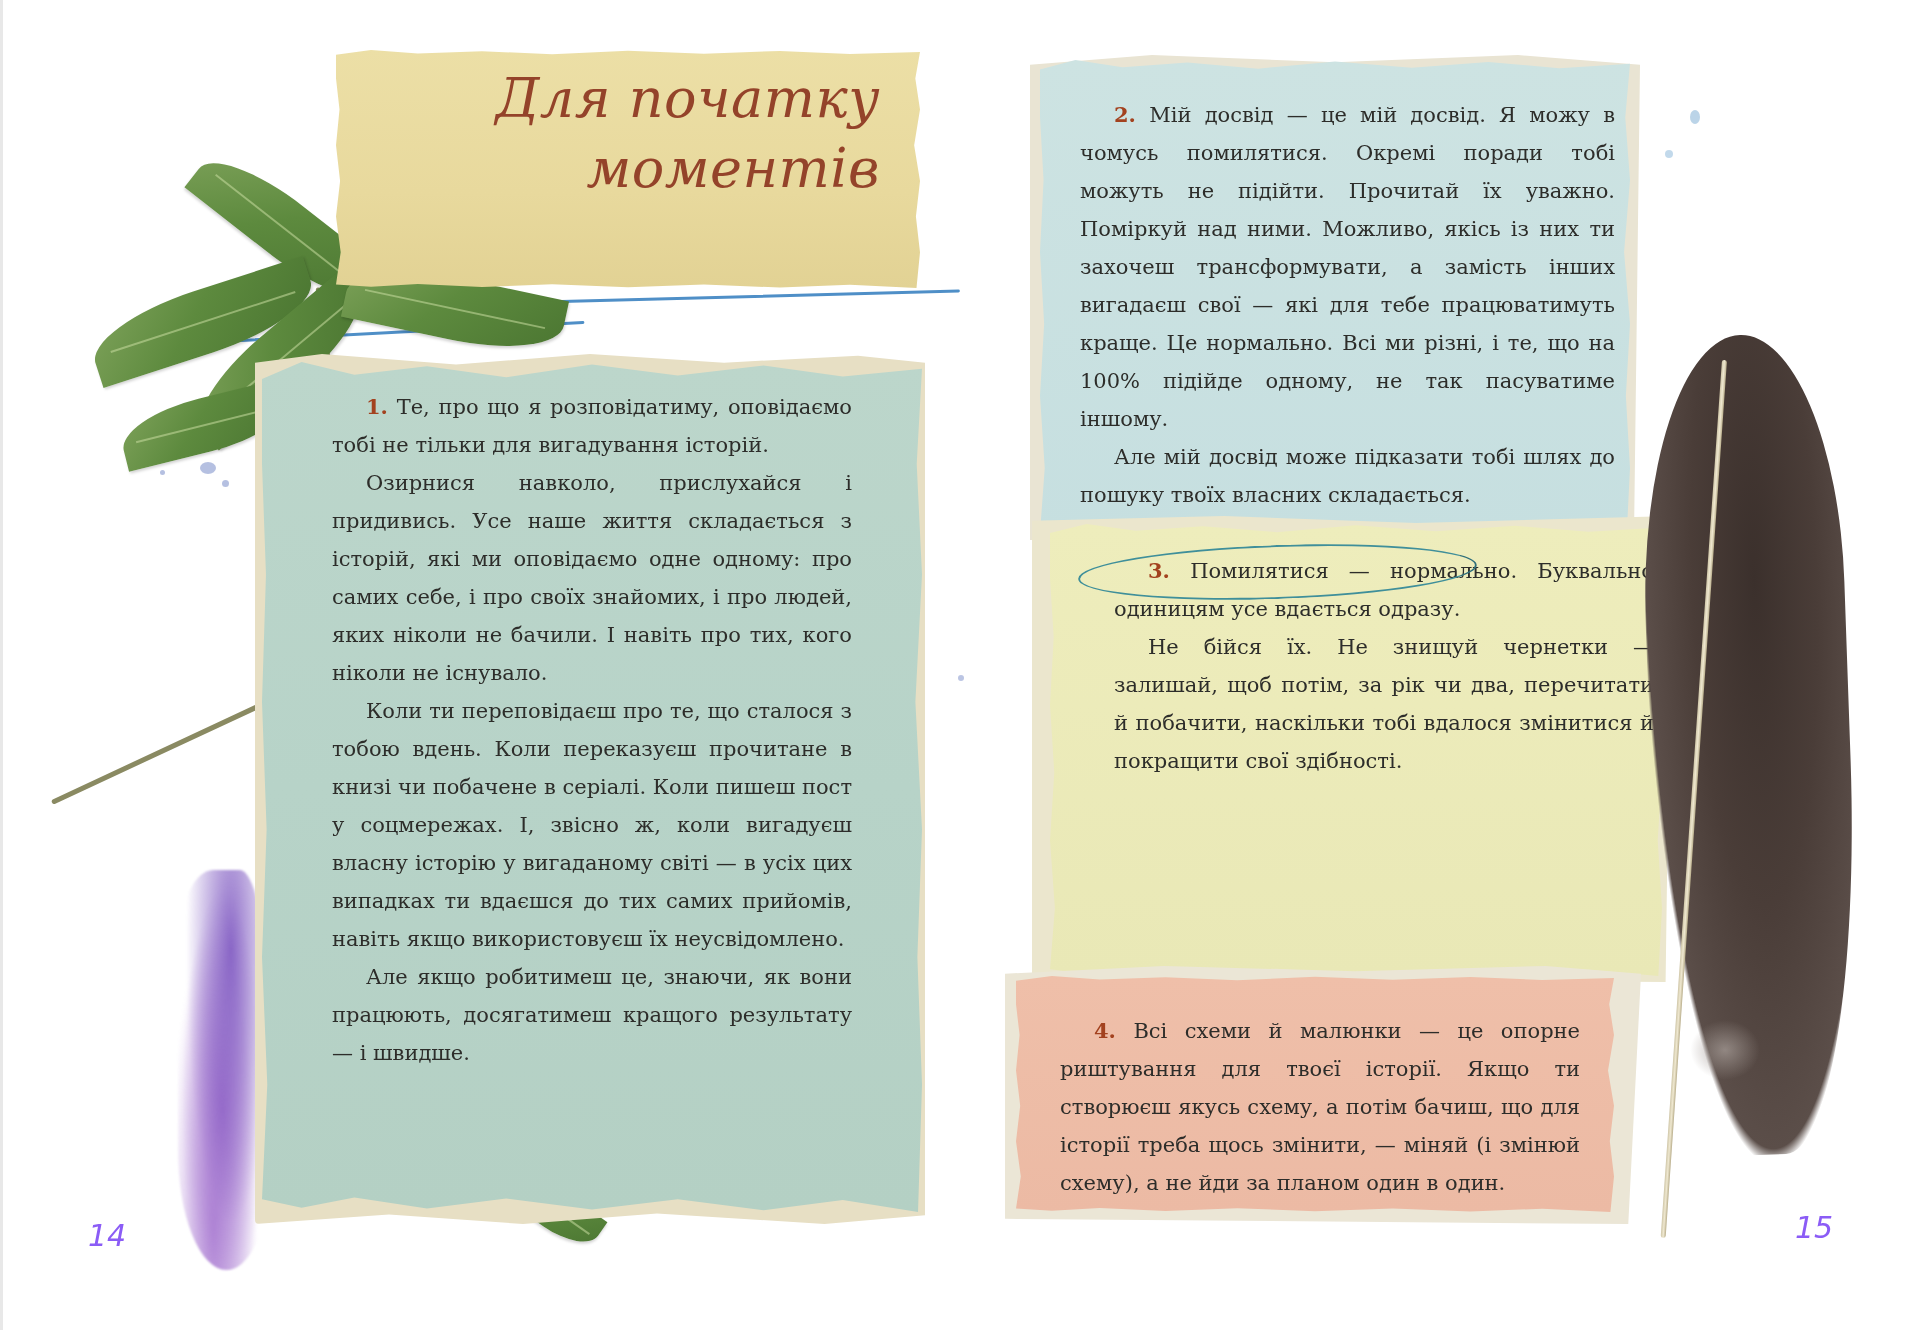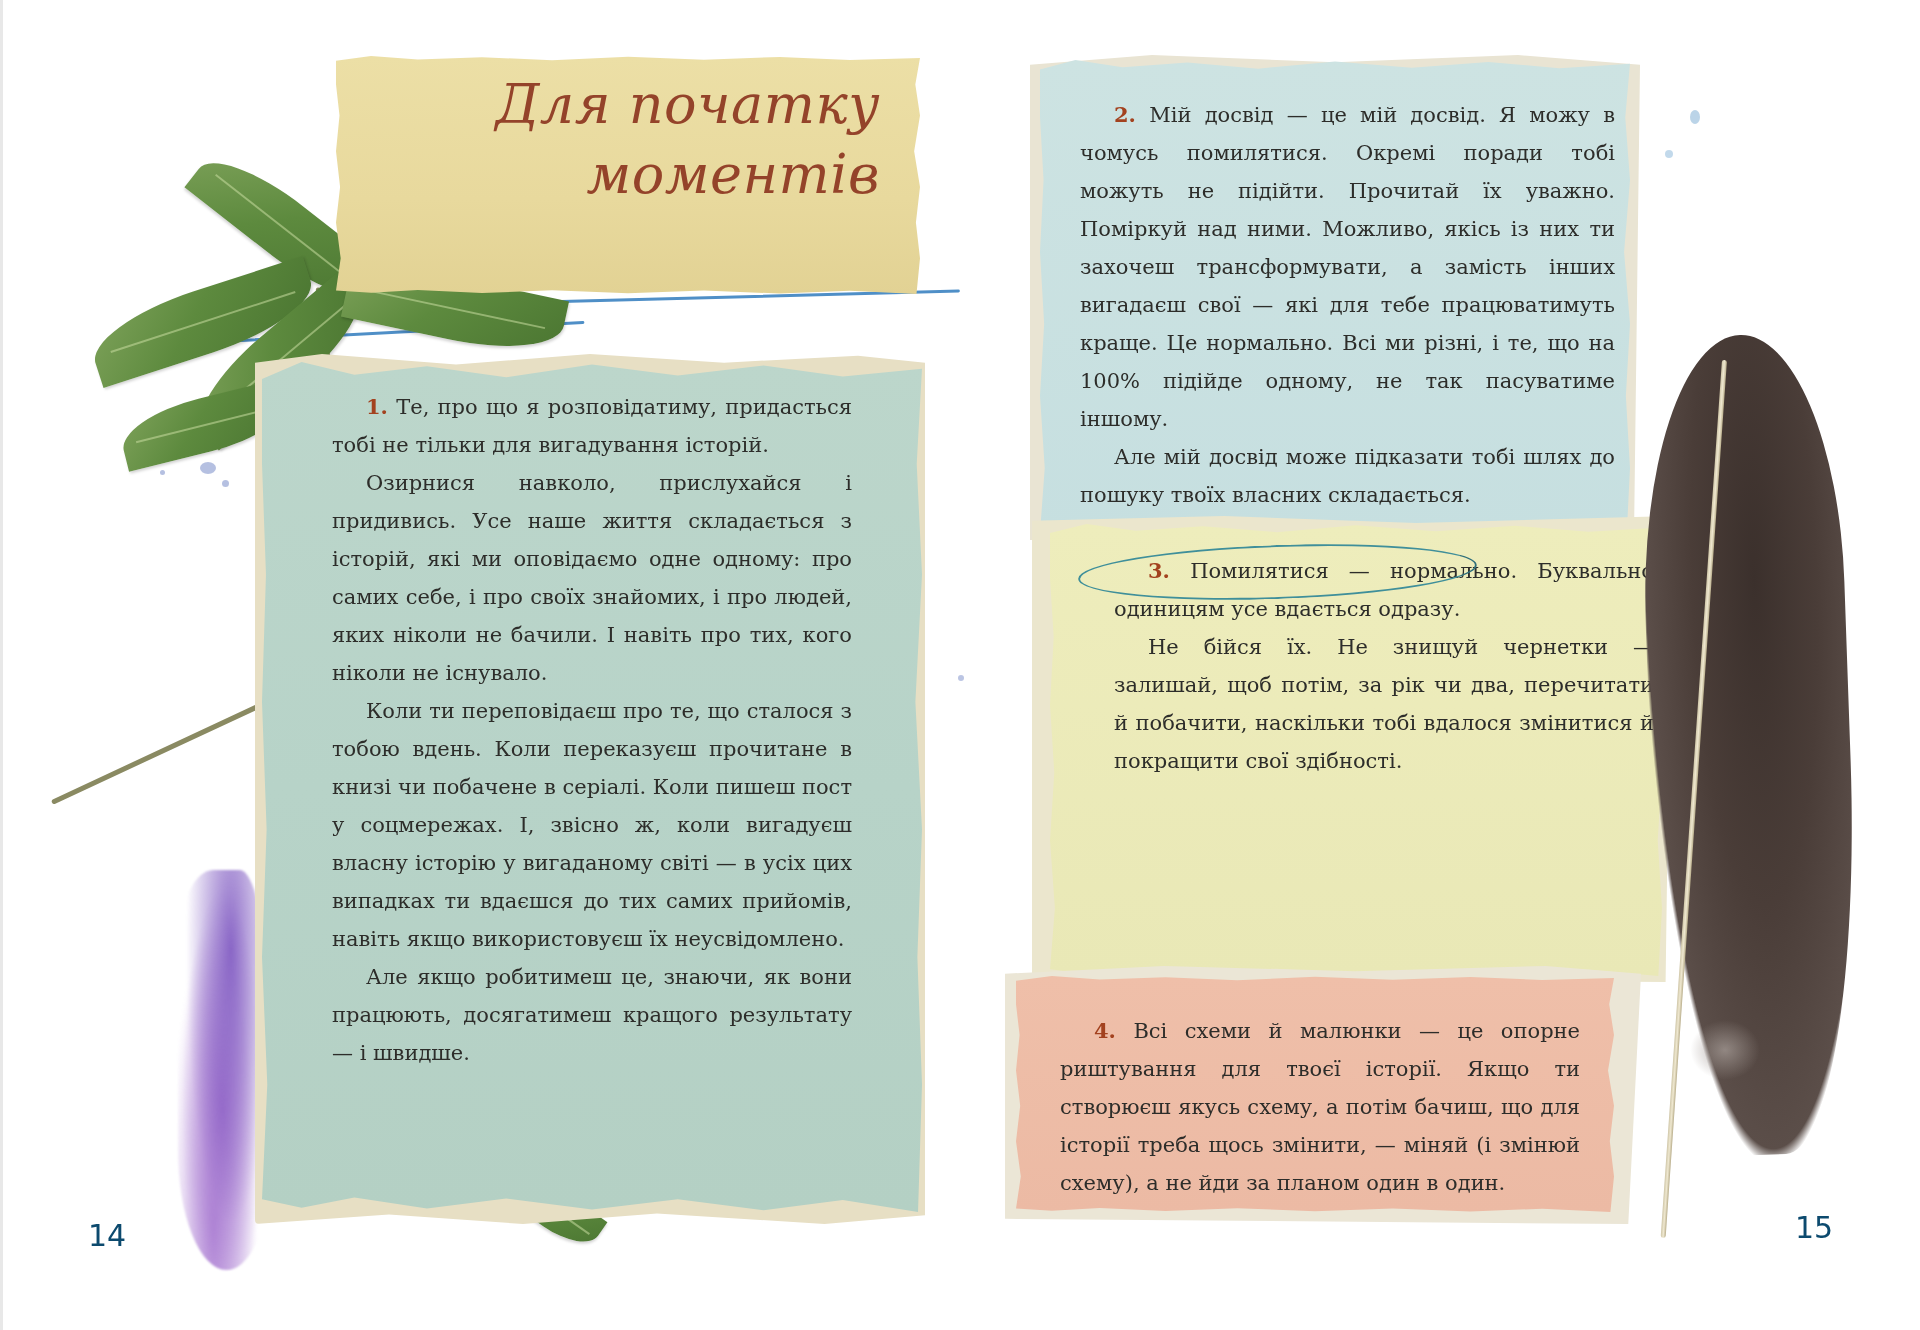--- a/index.html
+++ b/index.html
@@ -53,21 +53,21 @@
   .paper {
     position: absolute;
     box-shadow: 0 2px 6px rgba(0,0,0,0.12);
     clip-path: polygon(0% 2%, 6% 0%, 14% 1.5%, 25% 0.5%, 37% 1.8%, 50% 0.3%, 63% 1.6%, 76% 0.4%, 88% 1.7%, 100% 0.8%,
                        99.2% 12%, 100% 25%, 99% 40%, 100% 55%, 99.3% 70%, 100% 85%, 99.4% 100%,
                        88% 98.6%, 76% 99.8%, 63% 98.5%, 50% 99.7%, 37% 98.4%, 25% 99.6%, 14% 98.3%, 6% 99.5%, 0% 98.5%,
                        0.8% 85%, 0% 70%, 0.7% 55%, 0% 40%, 0.6% 25%, 0% 12%);
   }
   .paper-edge { position: absolute; }
   .title-paper {
-    left: 336px; top: 56px; width: 584px; height: 238px;
+    left: 336px; top: 50px; width: 584px; height: 238px;
     background: linear-gradient(180deg, #ecdfa6 0%, #e8d99d 60%, #e2d294 100%);
   }
   .title-text {
     position: absolute; right: 40px; top: 14px; text-align: right;
     color: #94432a; font-family: "DejaVu Serif", serif; font-style: italic;
     font-size: 54px; line-height: 70px; letter-spacing: 0.5px;
   }
   .title-text span { display: block; }
 
   .note-green {
@@ -112,22 +112,22 @@
   }
   .body-text p { margin: 0; text-indent: 34px; }
   .num { color: #a3421f; font-weight: bold; }
   .circle-mark {
     position: absolute; left: 1078px; top: 545px; width: 395px; height: 50px;
     border: 2.5px solid #3f8f9a; border-radius: 50%; transform: rotate(-2deg);
     border-right-color: #2f6f7a;
   }
 
   .page-num {
-    position: absolute; color: #0c4a6e; font-family: "DejaVu Sans", sans-serif;
-    font-size: 30px;
+    position: absolute; color: #8b5cf6; font-family: "DejaVu Sans", sans-serif;
+    font-style: italic; font-size: 30px;
   }
 </style>
 </head>
 <body>
 
 <div class="spread">
   <div class="gutter-edge"></div>
 
   <div class="blue-line" style="left:560px; top:300px; width:400px; transform: rotate(-1.5deg);"></div>
   <div class="blue-line" style="left:125px; top:345px; width:460px; transform: rotate(-3deg);"></div>
@@ -150,21 +150,21 @@
   <div class="paper title-paper">
     <div class="title-text">
       <span>Для початку</span>
       <span>моментів</span>
     </div>
   </div>
 
   <div class="paper-edge note-green-edge"></div>
   <div class="paper note-green">
     <div class="body-text" style="left:70px; top:26px; width:520px;">
-      <p><span class="num">1.</span> <span>Те, про що я розповідатиму, придасться тобі не тільки для вигадування історій.</span></p>
+      <p><span class="num">1.</span> <span>Те, про що я розповідатиму, оповідаємо тобі не тільки для вигадування історій.</span></p>
       <p>Озирнися навколо, прислухайся і придивись. Усе наше життя складається з історій, які ми оповідаємо одне одному: про самих себе, і про своїх знайомих, і про людей, яких ніколи не бачили. І навіть про тих, кого ніколи не існувало.</p>
       <p>Коли ти переповідаєш про те, що сталося з тобою вдень. Коли переказуєш прочитане в книзі чи побачене в серіалі. Коли пишеш пост у соцмережах. І, звісно ж, коли вигадуєш власну історію у вигаданому світі — в усіх цих випадках ти вдаєшся до тих самих прийомів, навіть якщо використовуєш їх неусвідомлено.</p>
       <p>Але якщо робитимеш це, знаючи, як вони працюють, досягатимеш кращого результату — і швидше.</p>
     </div>
   </div>
 
   <div class="page-num" style="left:88px; top:1218px;">14</div>
 
   <div class="splash" style="left:1690px; top:110px; width:10px; height:14px; background: rgba(120,170,210,0.5);"></div>
   <div class="splash" style="left:1665px; top:150px; width:8px; height:8px; background: rgba(120,170,210,0.45);"></div>

